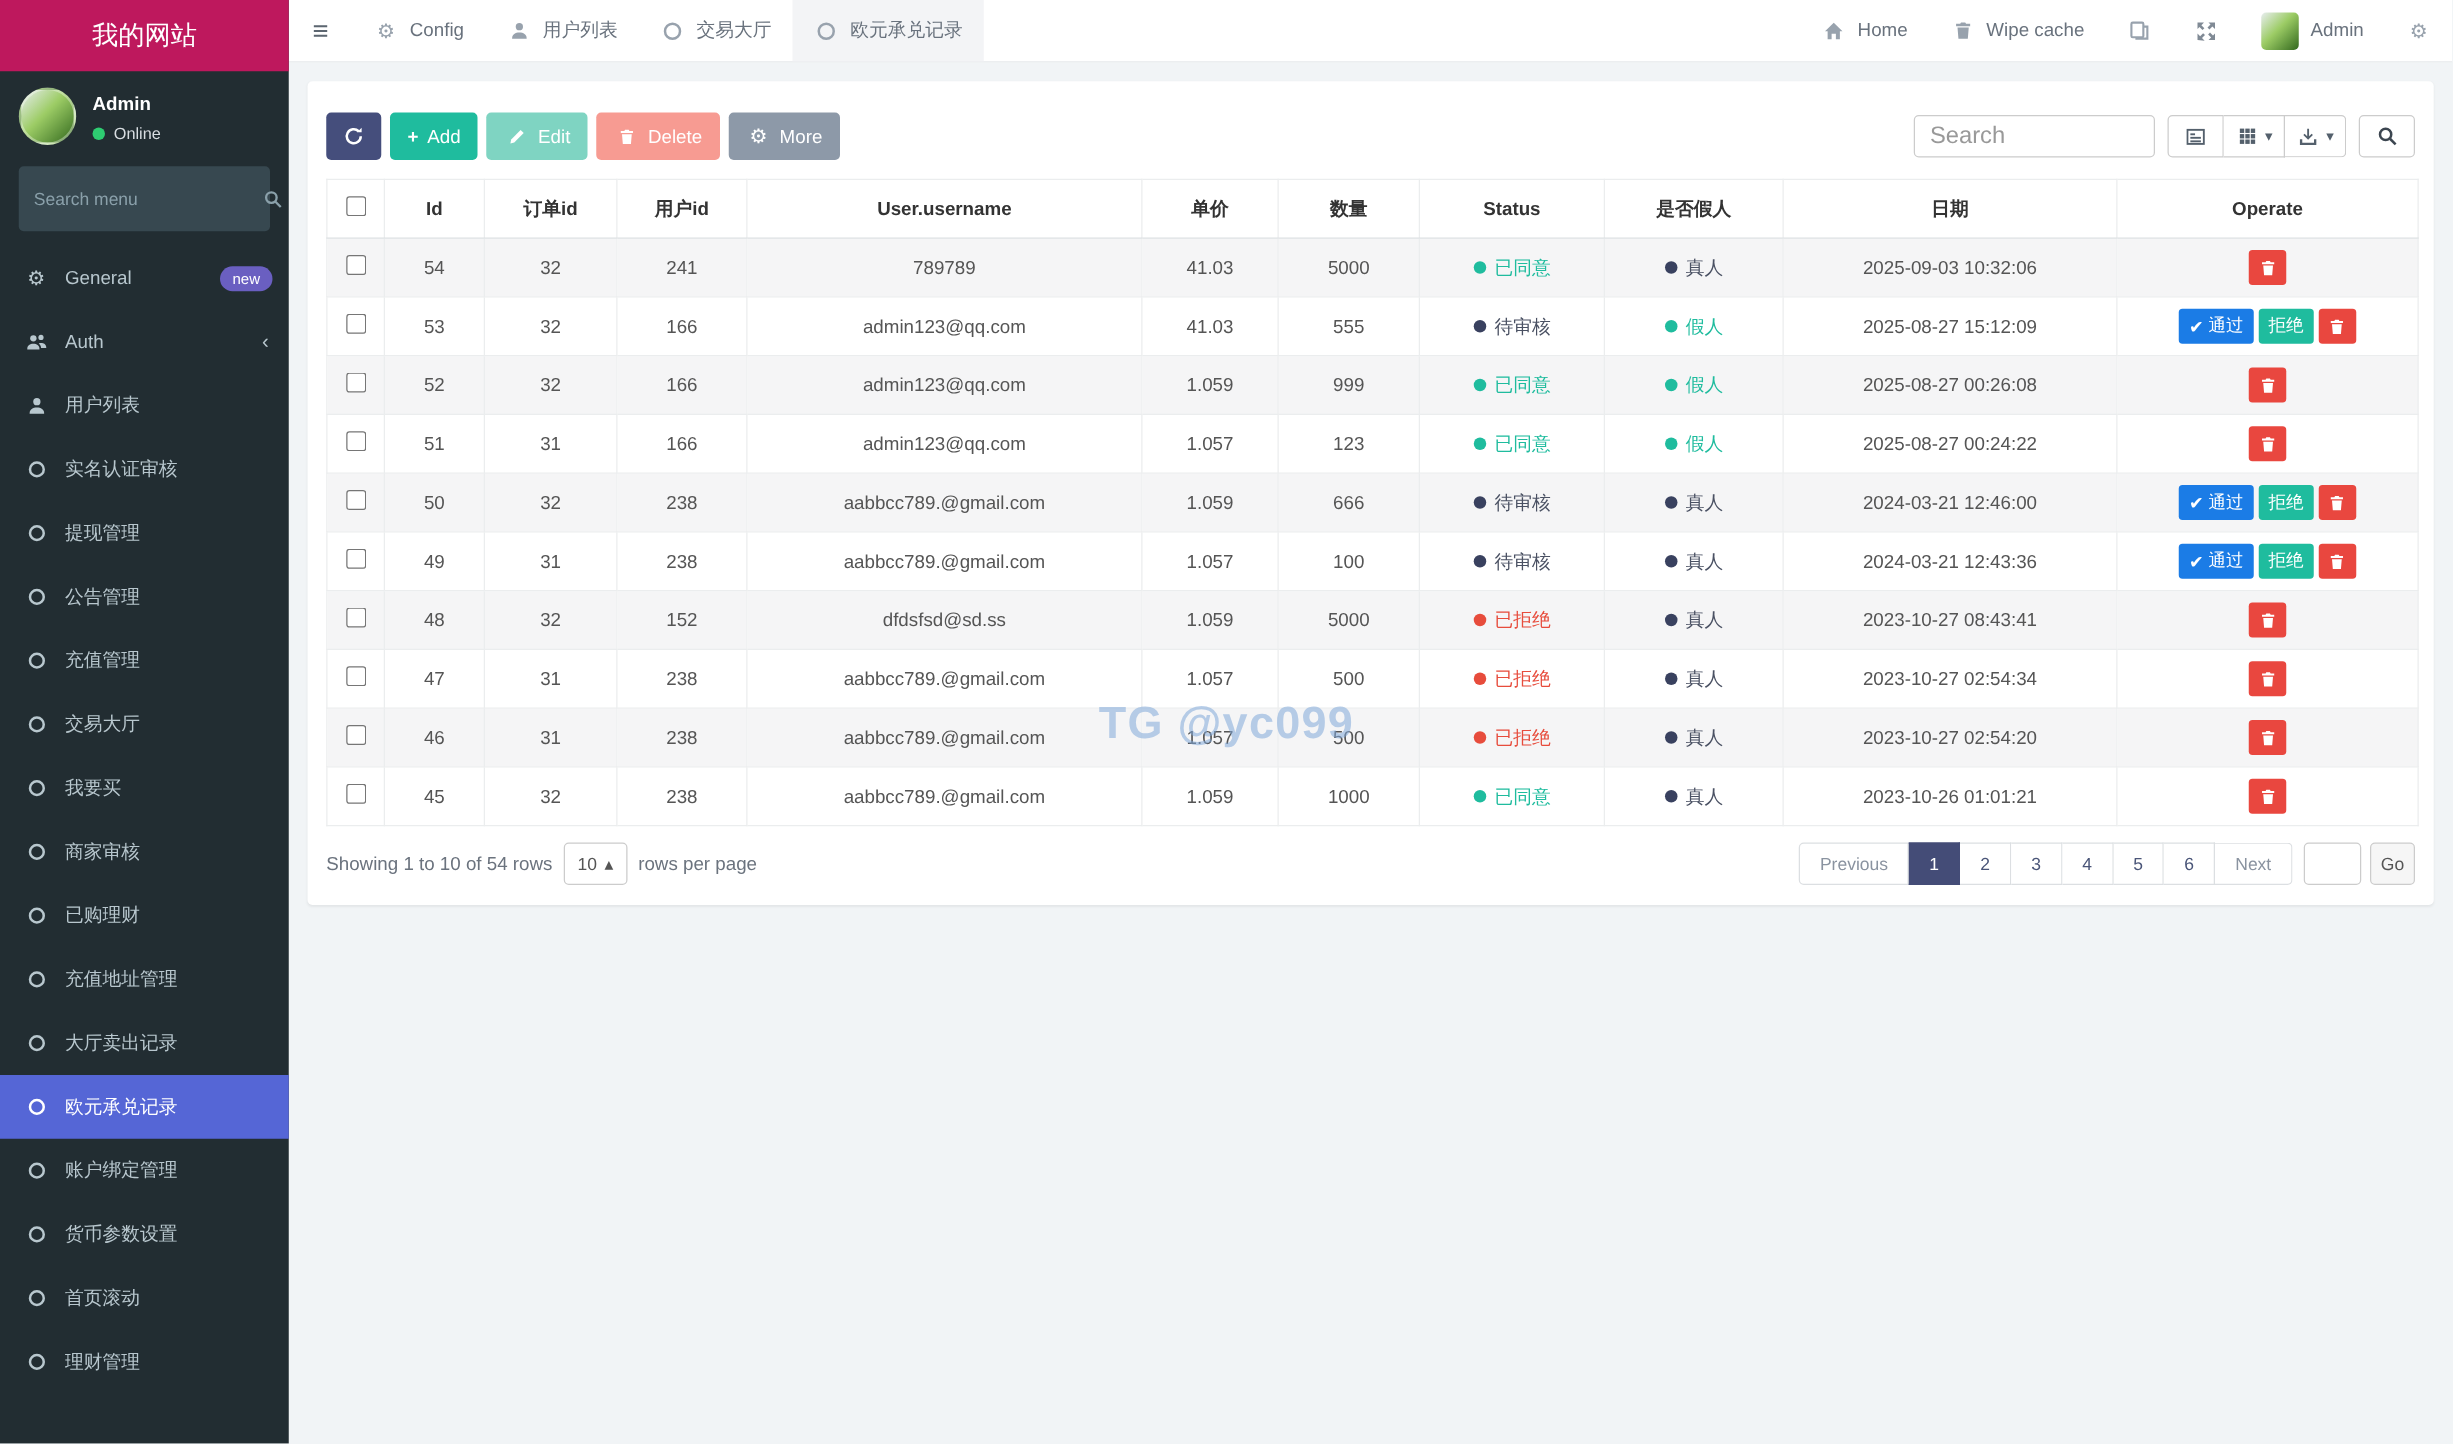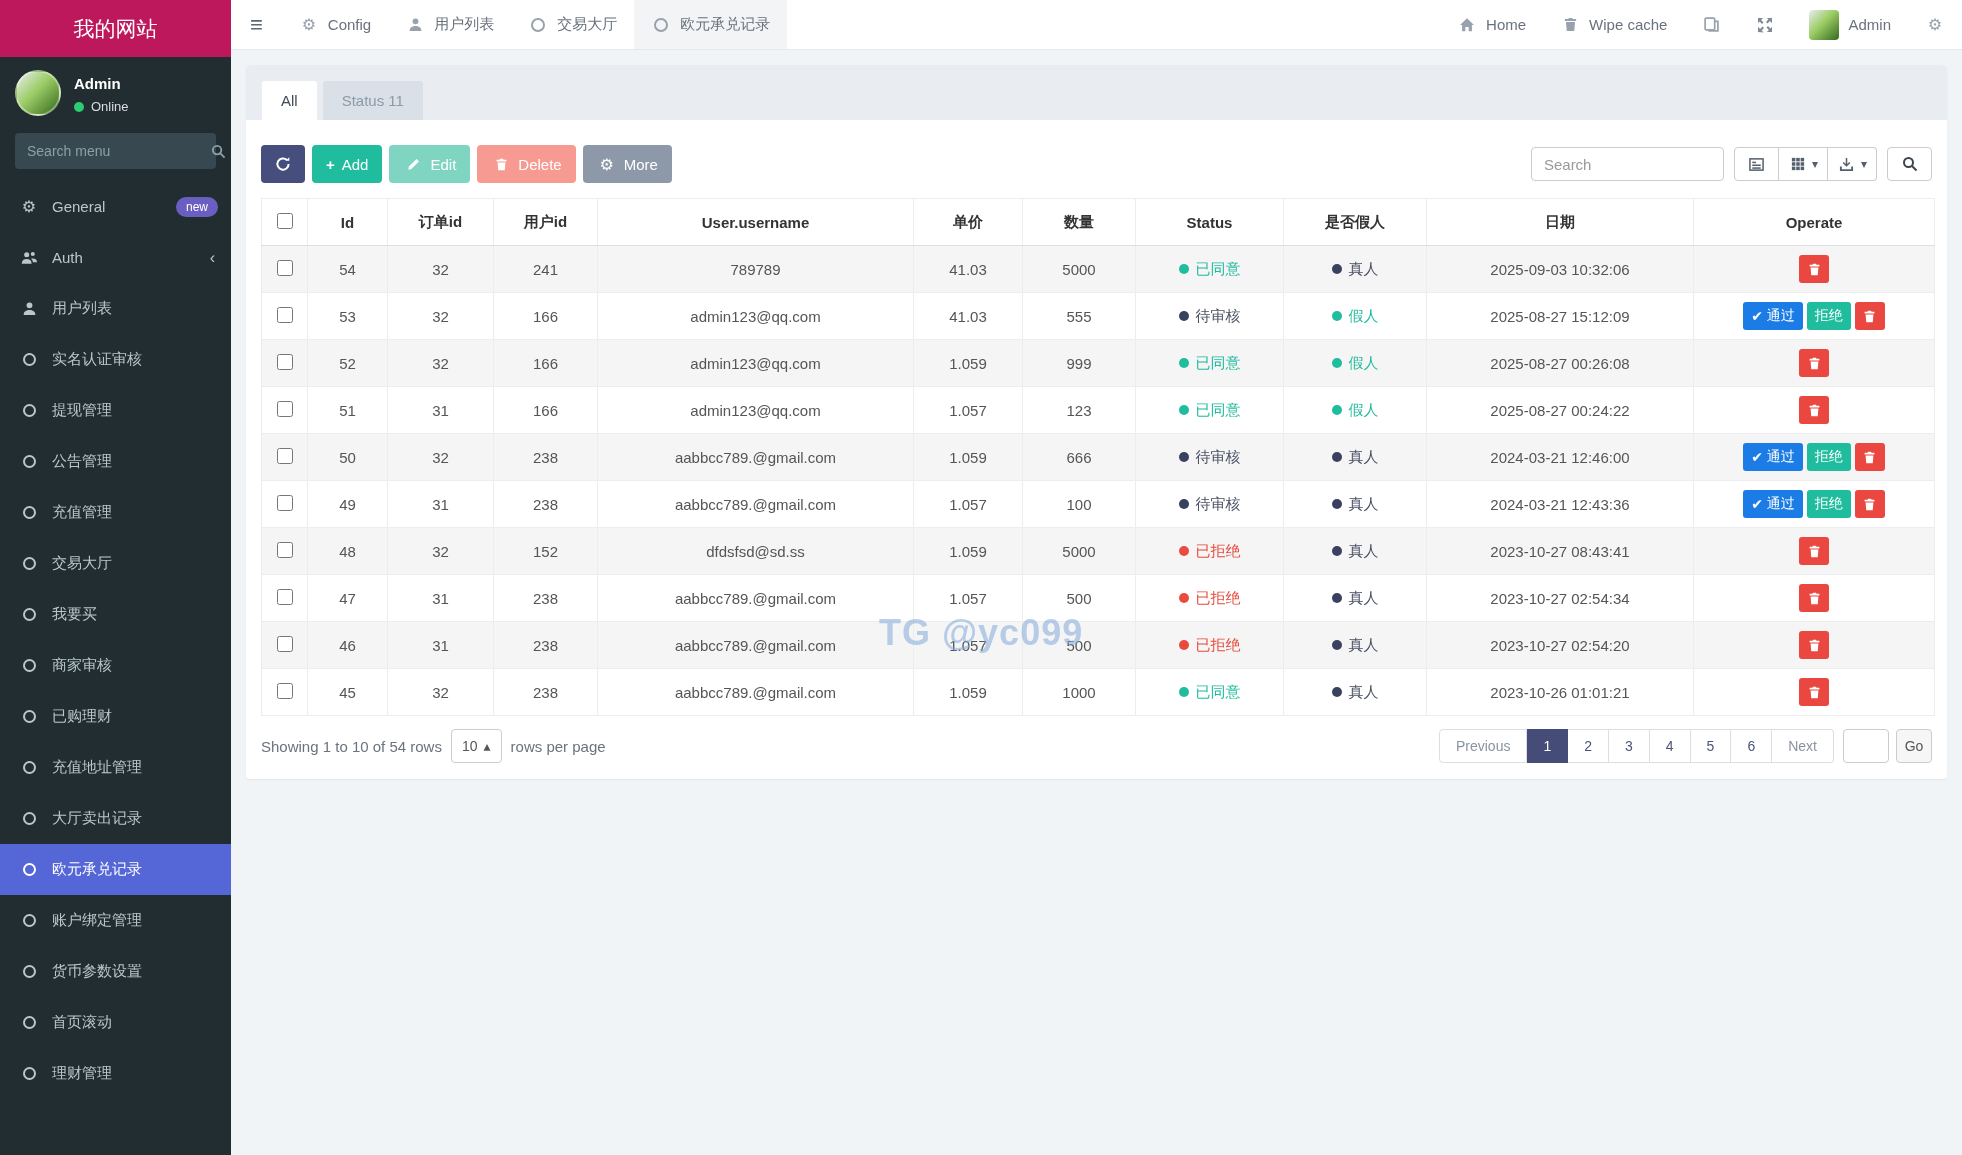--- a/index.html
+++ b/index.html
@@ -11,21 +11,21 @@
   .sidebar { position:absolute; left:0; top:0; width:231px; height:1155px; background:#222d32; z-index:5; }
   .brand { height:57px; line-height:57px; text-align:center; color:#fff; font-size:21px; background:#be185d; cursor:pointer; }
   .user-panel { display:flex; gap:13px; padding:13px 15px 8px; align-items:flex-start; }
   .avatar { width:46px; height:46px; border-radius:50%; flex:none;
             background:linear-gradient(135deg,#e8eef0 0%,#9ccc65 45%,#33691e 100%);
             border:2px solid rgba(255,255,255,.35); }
   .user-name { color:#fff; font-weight:bold; font-size:15px; margin-top:5px; }
   .user-status { color:#d8dde1; font-size:13px; margin-top:7px; display:flex; align-items:center; gap:7px; }
   .dot { width:10px; height:10px; border-radius:50%; display:inline-block; }
   .dot-online { background:#2ecc71; }
-  .sidebar-search { margin:9px 15px 12px; height:36px; background:#374850; border-radius:4px;
+  .sidebar-search { margin:9px 15px 12px; height:52px; background:#374850; border-radius:4px;
                     display:flex; align-items:center; padding:0 12px; }
   .sidebar-search input { flex:1; background:transparent; border:none; outline:none; color:#cfd8dc; font-size:14px; }
   .sidebar-search input::placeholder { color:#8aa0aa; }
   .sidebar-menu { list-style:none; }
   .sb-item { position:relative; height:51px; display:flex; align-items:center; gap:13px;
              padding:0 14px 0 19px; color:#b8c7ce; font-size:15px; cursor:pointer; }
   .sb-item.active { background:#5566d6; color:#fff; }
   .ico { display:inline-flex; align-items:center; justify-content:center; width:20px; flex:none; }
   .ring { display:inline-block; width:13px; height:13px; border:2px solid currentColor; border-radius:50%; }
   .ico-gears-icon,.ico-gear-icon { font-size:16px; }
@@ -63,21 +63,21 @@
   .tb-left { display:flex; gap:7px; }
   .btn { border:none; border-radius:4px; height:38px; color:#fff; font-size:15px; cursor:pointer;
          display:inline-flex; align-items:center; gap:7px; padding:0 14px; font-family:inherit; }
   .btn-refresh { background:#454e7c; width:44px; justify-content:center; padding:0; }
   .btn-add { background:#1fbc9e; }
   .btn-edit { background:#7fd4c2; }
   .btn-delete { background:#f79b92; }
   .btn-more { background:#8d99a8; }
   .tb-right { margin-left:auto; display:flex; align-items:center; gap:10px; }
   .search-input { width:193px; height:34px; border:1px solid #ccc; border-radius:4px; padding:0 12px;
-                  font-size:15px; color:#555; outline:none; font-family:inherit; }
+                  font-size:19px; color:#555; outline:none; font-family:inherit; }
   .search-input::placeholder { color:#999; }
   .btn-group { display:flex; }
   .btn-flat { height:34px; min-width:45px; background:#fff; border:1px solid #ccc; color:#54606c;
               display:inline-flex; align-items:center; justify-content:center; gap:4px; cursor:pointer;
               padding:0 9px; font-size:12px; }
   .btn-group .btn-flat + .btn-flat { border-left:none; }
   .btn-group .btn-flat:first-child { border-radius:4px 0 0 4px; }
   .btn-group .btn-flat:last-child { border-radius:0 4px 4px 0; }
   .btn-search-toggle { border-radius:4px; }
 
@@ -335,24 +335,20 @@
         <span>Admin</span>
       </div>
       <div class="nav-item">
         <span class="ico ico-gear-icon">⚙</span>
       </div>
     </div>
   </header>
 
   <main class="content">
     <div class="panel">
-      <div class="tab-strip">
-        <div class="tab active">All</div>
-        <div class="tab inactive">Status 11</div>
-      </div>
       <div class="panel-body">
 
         <div class="toolbar">
           <div class="tb-left">
             <button class="btn btn-refresh">
               <span class="ico">
                 <svg width="16" height="16" viewBox="0 0 16 16">
                     <path d="M13.6 8a5.6 5.6 0 1 1-1.7-4" fill="none" stroke="#fff" stroke-width="2"></path>
                     <path d="M14.3 1.2v3.6h-3.6z" fill="#fff"></path>
                   </svg>

